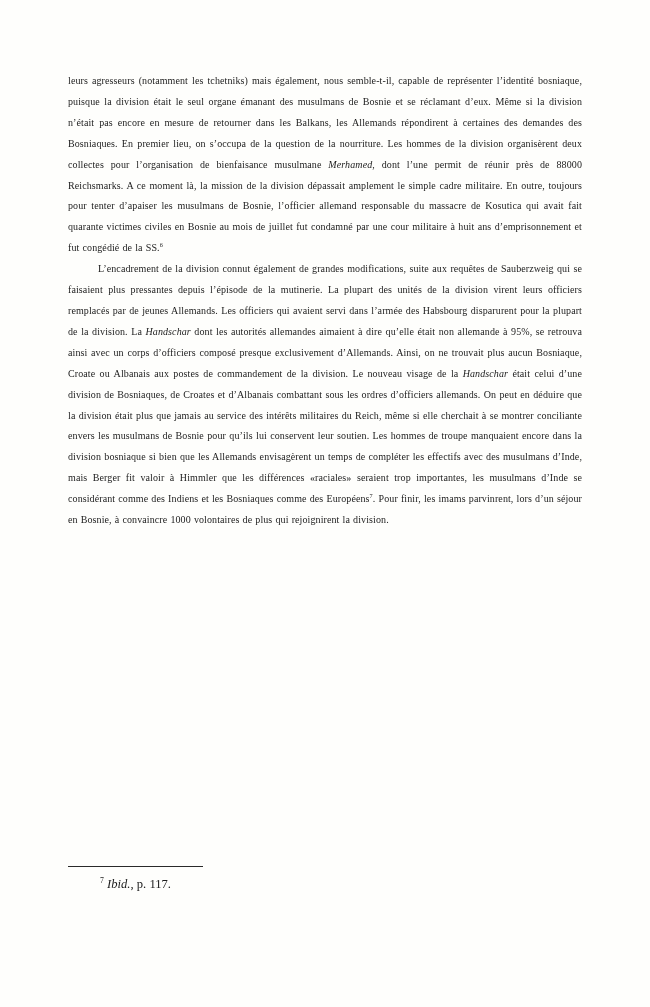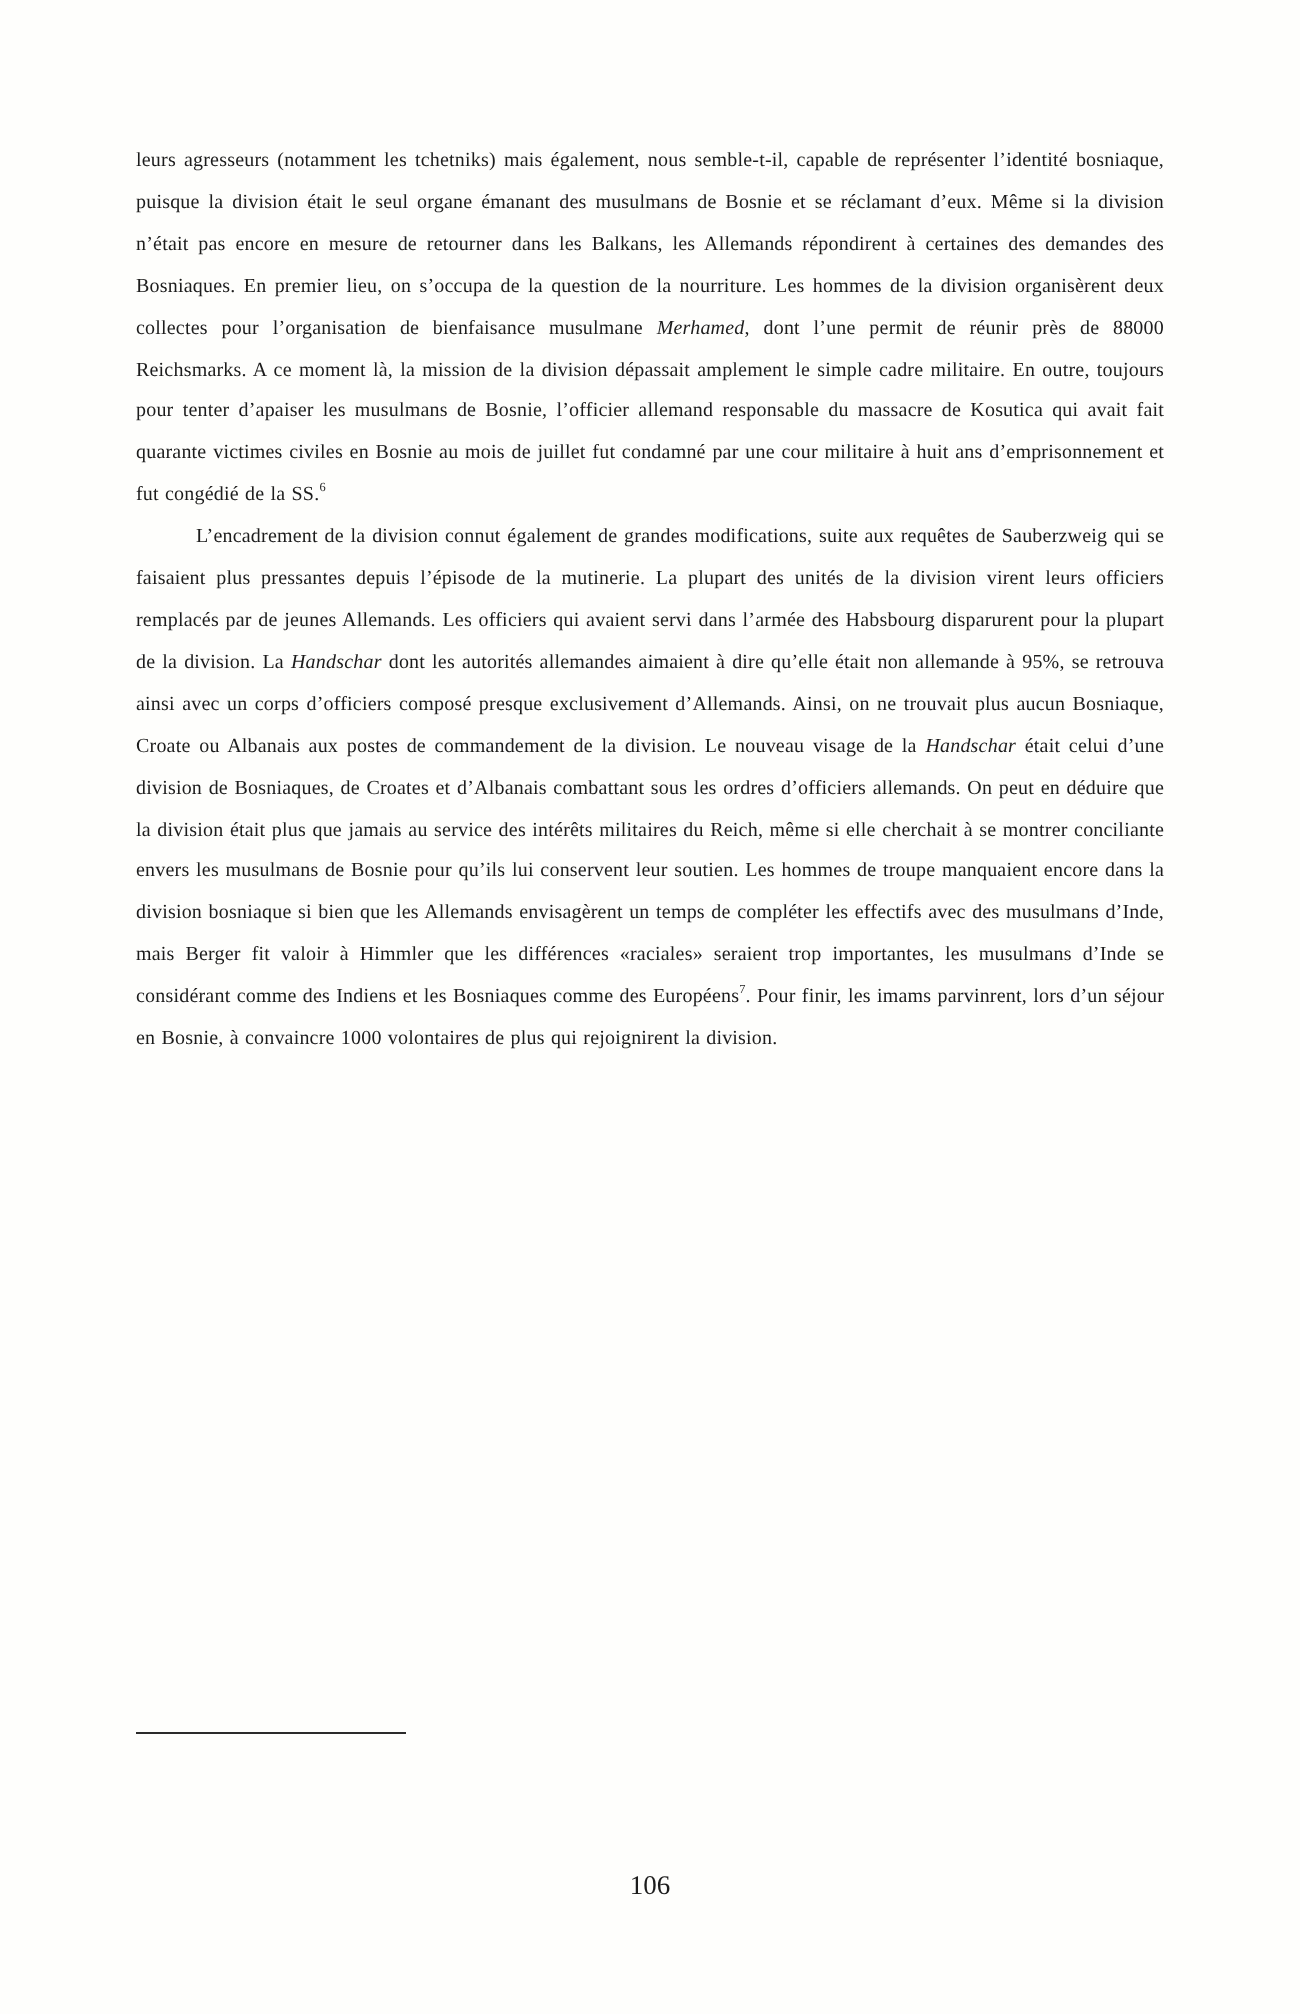--- a/index.html
+++ b/index.html
@@ -71,17 +71,17 @@
 
 <div class="page">
 
   <div class="text-block">
     <p class="para"><span>leurs agresseurs (notamment les tchetniks) mais également, nous semble-t-il, capable de représenter l’identité bosniaque, puisque la division était le seul organe émanant des musulmans de Bosnie et se réclamant d’eux. Même si la division n’était pas encore en mesure de retourner dans les Balkans, les Allemands répondirent à certaines des demandes des Bosniaques. En premier lieu, on s’occupa de la question de la nourriture. Les hommes de la division organisèrent deux collectes pour l’organisation de bienfaisance musulmane </span><span style="font-style: italic;">Merhamed</span><span>, dont l’une permit de réunir près de 88000 Reichsmarks. A ce moment là, la mission de la division dépassait amplement le simple cadre militaire. En outre, toujours pour tenter d’apaiser les musulmans de Bosnie, l’officier allemand responsable du massacre de Kosutica qui avait fait quarante victimes civiles en Bosnie au mois de juillet fut condamné par une cour militaire à huit ans d’emprisonnement et fut congédié de la SS.</span><sup>6</sup></p>
     <p class="para indented"><span>L’encadrement de la division connut également de grandes modifications, suite aux requêtes de Sauberzweig qui se faisaient plus pressantes depuis l’épisode de la mutinerie. La plupart des unités de la division virent leurs officiers remplacés par de jeunes Allemands. Les officiers qui avaient servi dans l’armée des Habsbourg disparurent pour la plupart de la division. La </span><span style="font-style: italic;">Handschar</span><span> dont les autorités allemandes aimaient à dire qu’elle était non allemande à 95%, se retrouva ainsi avec un corps d’officiers composé presque exclusivement d’Allemands. Ainsi, on ne trouvait plus aucun Bosniaque, Croate ou Albanais aux postes de commandement de la division. Le nouveau visage de la </span><span style="font-style: italic;">Handschar</span><span> était celui d’une division de Bosniaques, de Croates et d’Albanais combattant sous les ordres d’officiers allemands. On peut en déduire que la division était plus que jamais au service des intérêts militaires du Reich, même si elle cherchait à se montrer conciliante envers les musulmans de Bosnie pour qu’ils lui conservent leur soutien. Les hommes de troupe manquaient encore dans la division bosniaque si bien que les Allemands envisagèrent un temps de compléter les effectifs avec des musulmans d’Inde, mais Berger fit valoir à Himmler que les différences «raciales» seraient trop importantes, les musulmans d’Inde se considérant comme des Indiens et les Bosniaques comme des Européens</span><sup>7</sup><span>. Pour finir, les imams parvinrent, lors d’un séjour en Bosnie, à convaincre 1000 volontaires de plus qui rejoignirent la division.</span></p>
   </div>
 
   <div class="footnote-area">
     <hr class="footnote-rule">
+    <p class="footnote"><sup>7</sup><span> </span><span style="font-style: italic;">Ibid.</span><span>, p. 117.</span></p>
   </div>
 
-  <div class="page-number">106</div>
 
 </div>
 
 </body></html>

